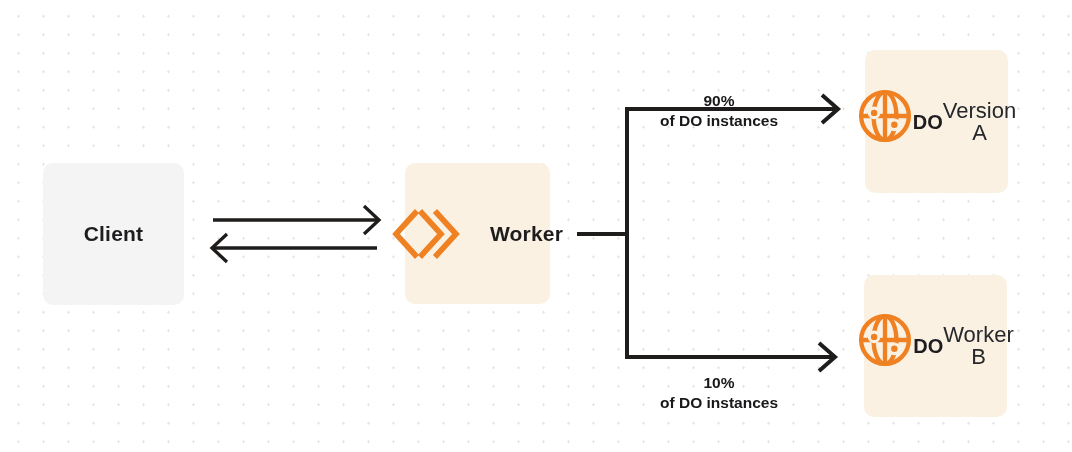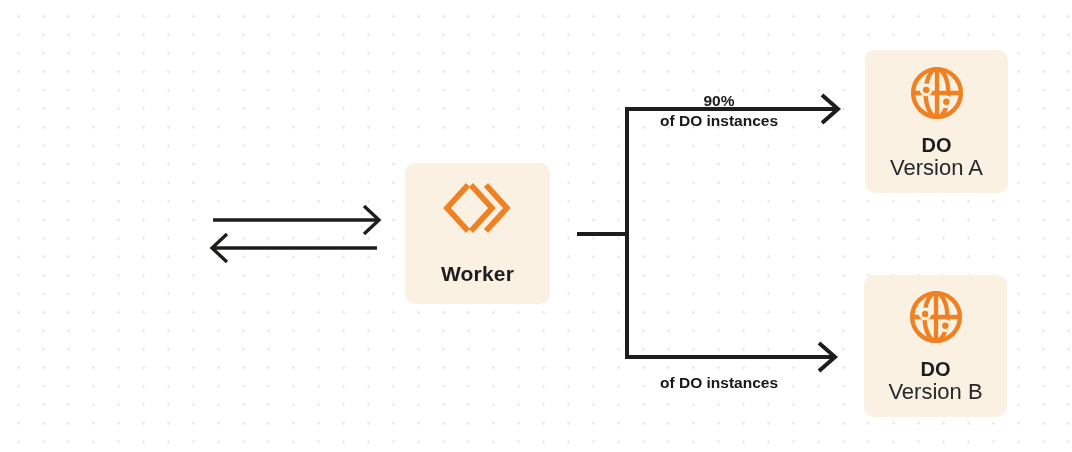--- a/index.html
+++ b/index.html
@@ -27,21 +27,21 @@
   svg.edges path {
     fill: none;
     stroke: #1f1d1b;
     stroke-linejoin: miter;
     stroke-linecap: butt;
   }
   .node {
     position: absolute;
     border-radius: 10px;
     display: flex;
-    flex-direction: column;
+    flex-direction: row;
     align-items: center;
     justify-content: center;
     text-align: center;
   }
   .node.client {
     left: 43px; top: 163px; width: 141px; height: 142px;
     background: #f4f4f5;
   }
   .node.client .node-label {
     font-size: 21px;
@@ -104,40 +104,44 @@
 
     <path d="M577 234 L627 234" stroke-width="4"></path>
 
     <path d="M627 234 L627 109 L836 109" stroke-width="4"></path>
     <path d="M822 95 L838 109 L822 123" stroke-width="4"></path>
 
     <path d="M627 234 L627 357 L833 357" stroke-width="4"></path>
     <path d="M819 343 L835 357 L819 371" stroke-width="4"></path>
   </svg>
 
+  <div class="node client">
+    <span class="node-label">Client</span>
+  </div>
 
   <div class="node cream worker">
     <span class="icon-wrap">
       <svg width="70" height="52" viewBox="0 0 70 52">
         <g fill="none" stroke="#ef8122" stroke-width="5.6" stroke-linejoin="miter" stroke-linecap="butt">
           <path d="M25 3 L4 26 L25 49"></path>
           <path d="M28 3 L49 26 L28 49"></path>
           <path d="M43 3 L64 26 L43 49"></path>
         </g>
       </svg>
     </span>
     <span class="node-label">Worker</span>
   </div>
 
   <div class="edge-label top">
     <span>90%</span>
     <span>of DO instances</span>
   </div>
 
   <div class="edge-label bottom">
+    <span>10%</span>
     <span>of DO instances</span>
   </div>
 
   <div class="node cream do-a">
     <span class="icon-wrap">
       <svg width="56" height="56" viewBox="0 0 54 54">
         <g fill="none" stroke="#ef8122" stroke-width="4.2">
           <circle cx="27" cy="27" r="23"></circle>
           <ellipse cx="27" cy="27" rx="11" ry="23"></ellipse>
           <line x1="4" y1="27" x2="50" y2="27"></line>
@@ -158,16 +162,16 @@
           <circle cx="27" cy="27" r="23"></circle>
           <ellipse cx="27" cy="27" rx="11" ry="23"></ellipse>
           <line x1="4" y1="27" x2="50" y2="27"></line>
           <line x1="27" y1="4" x2="27" y2="50"></line>
         </g>
         <circle cx="16.5" cy="24" r="4.6" fill="#ef8122" stroke="#faf1e3" stroke-width="3"></circle>
         <circle cx="36" cy="35.5" r="4.6" fill="#ef8122" stroke="#faf1e3" stroke-width="3"></circle>
       </svg>
     </span>
     <span class="do-title">DO</span>
-    <span class="do-subtitle">Version B</span>
+    <span class="do-subtitle">Worker B</span>
   </div>
 
 </div>
 
 </body></html>

